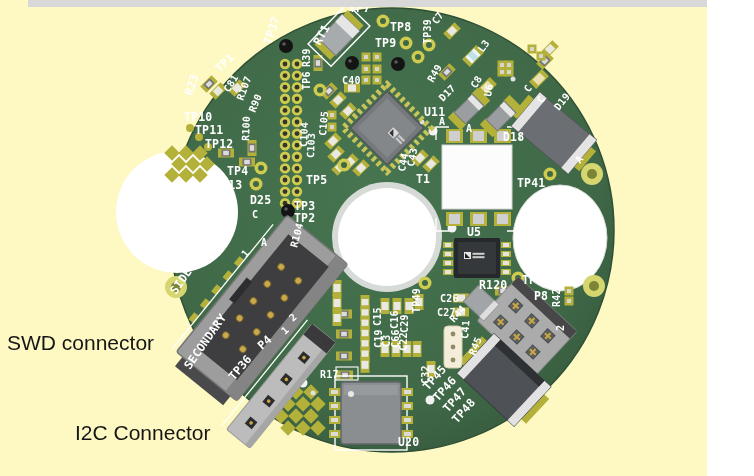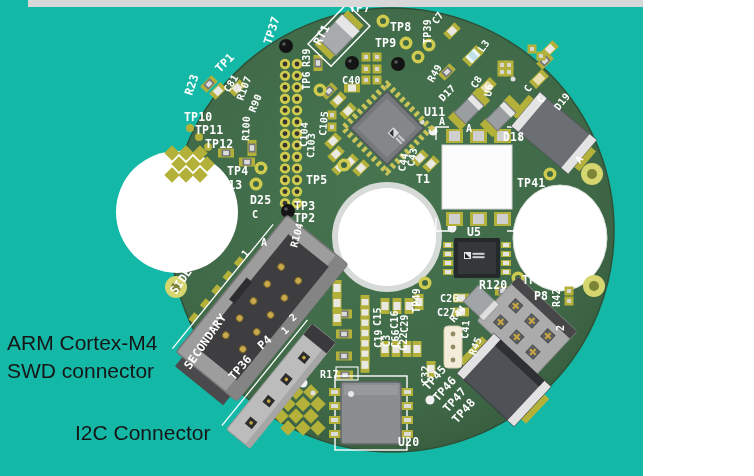--- a/index.html
+++ b/index.html
@@ -1,16 +1,16 @@
 <!DOCTYPE html>
 <html><head>
 <meta charset="utf-8">
 <style>
   html,body{margin:0;padding:0;background:#ffffff;}
-  #stage{position:relative;width:643px;height:476px;overflow:hidden;background:#14b8a6;
+  #stage{position:relative;width:707px;height:476px;overflow:hidden;background:#fef9c3;
          font-family:"Liberation Sans",sans-serif;}
   .edgebar{position:absolute;background:#d8d8d8;}
   .ann{position:absolute;font-size:21px;line-height:28px;color:#161616;
        font-family:"Liberation Sans",sans-serif;}
   .pre{white-space:pre;}
   svg{position:absolute;left:0;top:0;}
   .silk{font:bold 11.5px "DejaVu Sans Mono",monospace;fill:#ffffff;letter-spacing:.2px;}
   .s10{font-size:10px;}
 </style>
 </head>
@@ -529,17 +529,16 @@
         <text x="285" y="335" transform="rotate(-42 285 335)" class="silk s10">1</text>
         <text x="293" y="322" transform="rotate(-42 293 322)" class="silk s10">2</text>
         <text x="234" y="381" transform="rotate(-50 234 381)" class="silk">TP36</text>
       </g>
   </svg>
 
   <div class="edgebar" style="left:28px;top:0;width:726px;height:7px;"></div>
   <div class="edgebar" style="left:747px;top:0;width:7px;height:476px;"></div>
 
   <div class="ann" style="left:7px;top:329px;">
-    <div>ARM Cortex-M4</div>
     <div>SWD connector</div>
   </div>
   <div class="ann" style="left:75px;top:419px;text-align:right;">I2C Connector</div>
 </div>
 
 </body></html>

